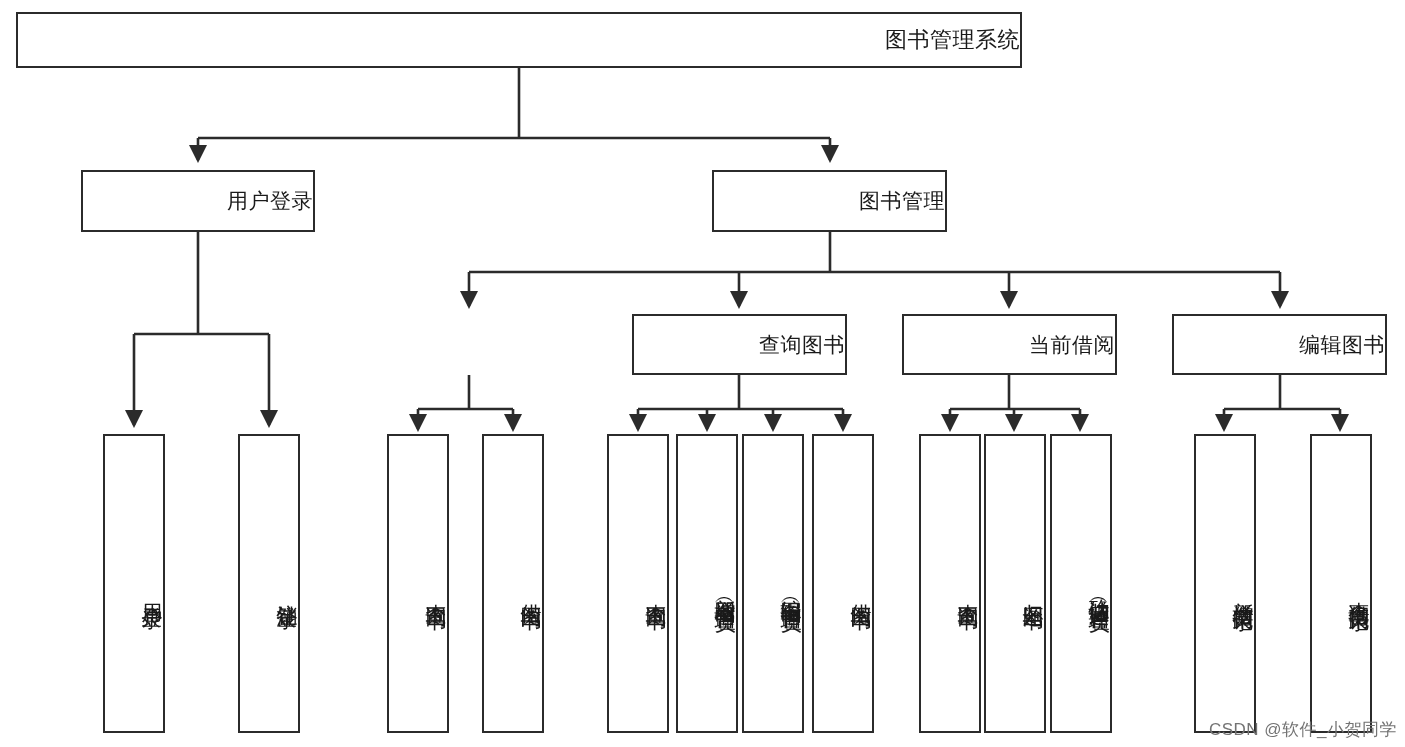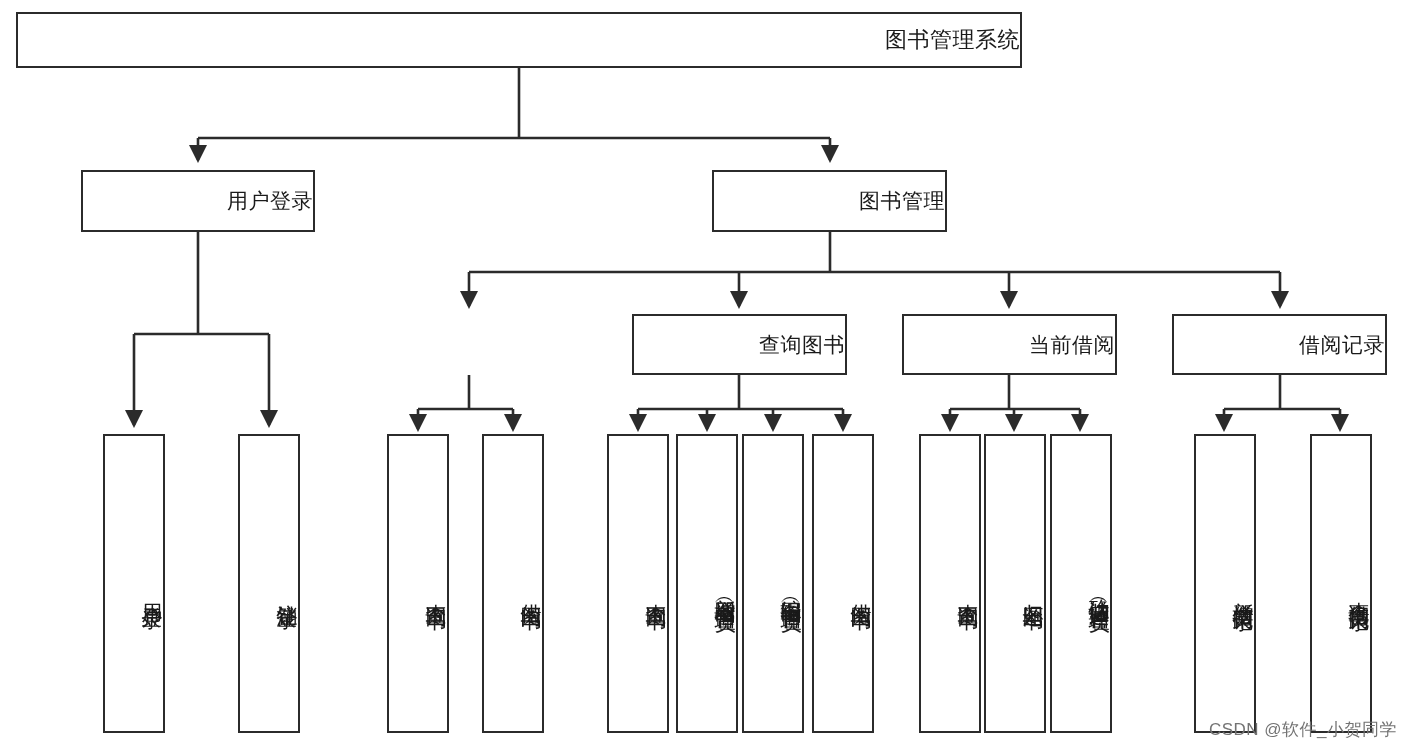--- a/index.html
+++ b/index.html
@@ -130,21 +130,21 @@
     <span>图书管理</span>
   </div>
 
   <div class="node node-h" style="left:632px; top:314px; width:215px; height:61px;">
     <span>查询图书</span>
   </div>
   <div class="node node-h" style="left:902px; top:314px; width:215px; height:61px;">
     <span>当前借阅</span>
   </div>
   <div class="node node-h" style="left:1172px; top:314px; width:215px; height:61px;">
-    <span>借阅记录</span>
+    <span>编辑图书</span>
   </div>
 
   <div class="node node-v" style="left:103px; top:434px; width:62px; height:299px;">
     <span class="vtext">用户登录</span>
   </div>
   <div class="node node-v" style="left:238px; top:434px; width:62px; height:299px;">
     <span class="vtext">注销登录</span>
   </div>
 
   <div class="node node-v" style="left:387px; top:434px; width:62px; height:299px;">

